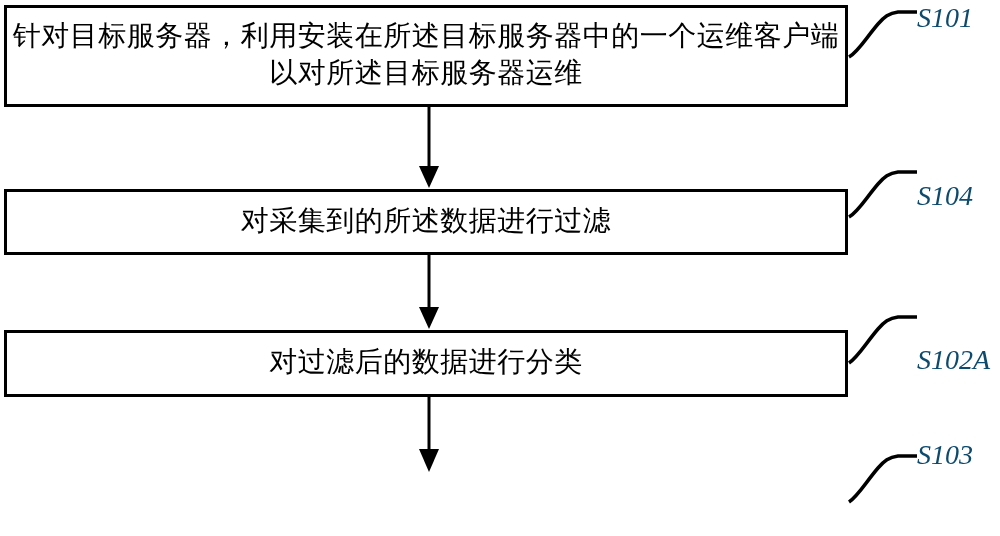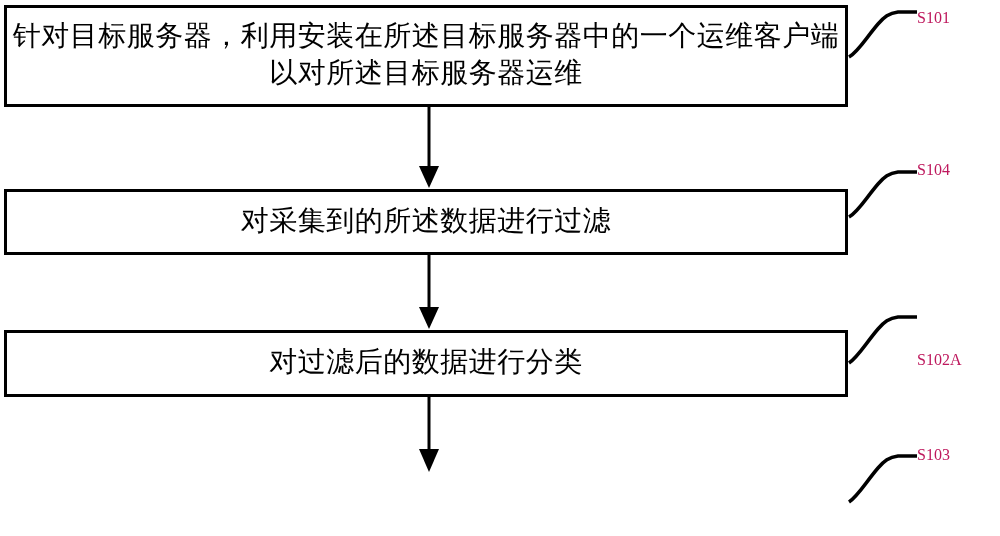--- a/index.html
+++ b/index.html
@@ -44,27 +44,28 @@
     line-height: 37px;
     white-space: nowrap;
   }
   .box1 { top: 5px;   height: 102px; }
   .box2 { top: 189px; height: 66px; }
   .box3 { top: 330px; height: 67px; }
   .box4 { top: 473px; height: 56px; font-size: 27px; }
   .step-label {
     position: absolute;
     left: 917px;
-    color: #be185d;
-    font-size: 16px;
+    color: #0c4a6e;
+    font-size: 28px;
     line-height: 24px;
     white-space: nowrap;
+    font-style: italic;
   }
   .lbl1 { top: 6px; }
-  .lbl2 { top: 158px; }
+  .lbl2 { top: 184px; }
   .lbl3 { top: 311px; margin-top: 37px; }
   .lbl4 { top: 443px; }
 </style>
 </head>
 <body>
 
 <div class="canvas">
 
   <svg class="overlay" viewBox="0 0 1000 536" xmlns="http://www.w3.org/2000/svg">
 

